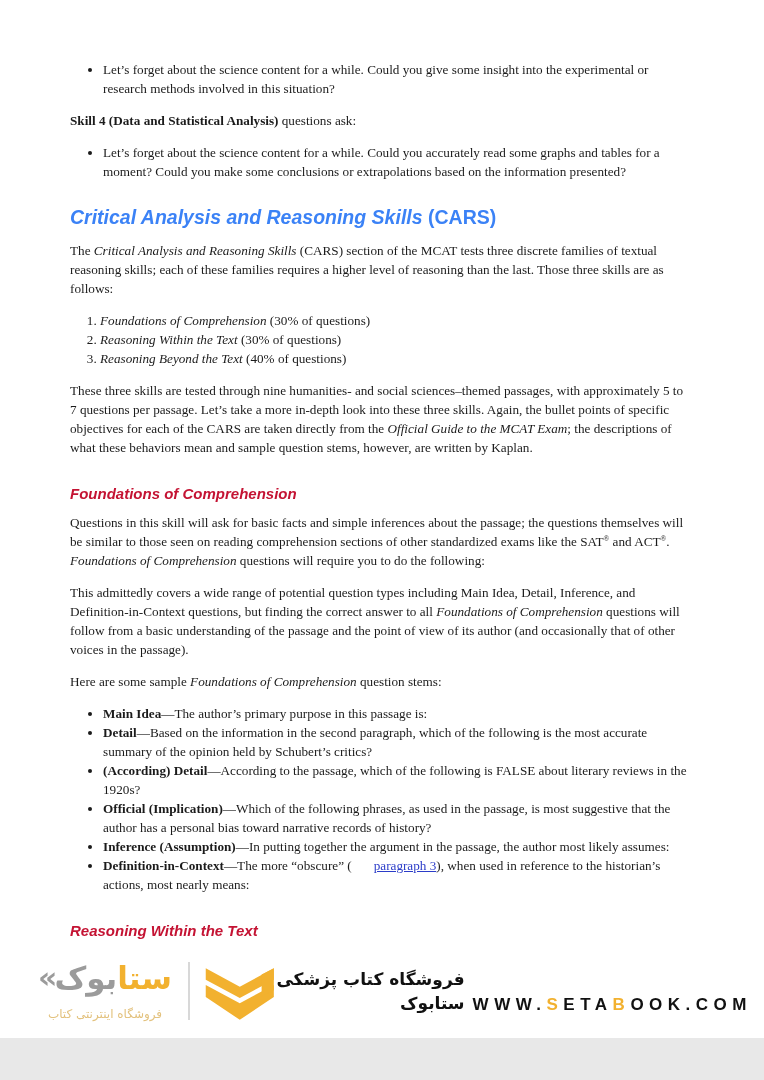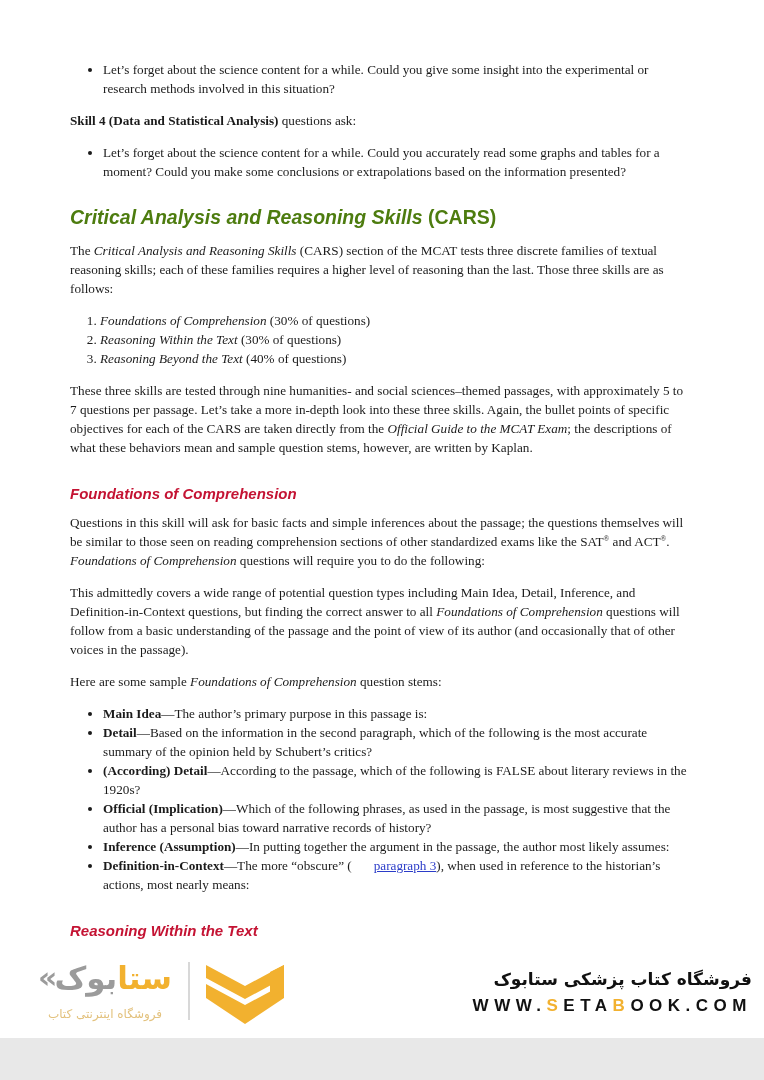--- a/index.html
+++ b/index.html
@@ -10,21 +10,21 @@
     margin:0 auto;
   }
   .content{padding:60px 69px 0 70px;font-size:13.2px;line-height:19px;text-align:left;}
   .content p{margin:0 4px 13px 0;}
   .content ul{margin:0 0 13px 0;padding-left:33px;list-style:disc;}
   .content ol{margin:0 0 13px 0;padding-left:30px;}
   .content li{margin:0;}
   h1.sec{
     font-family:"Liberation Sans",sans-serif;font-weight:bold;
     font-size:19.5px;line-height:24px;margin:24px 0 12px 0;
-    color:#4d7c0f;
+    color:#3b82f6;
   }
   h2.sub{
     font-family:"Liberation Sans",sans-serif;font-weight:bold;font-style:italic;
     font-size:15px;line-height:19px;margin:27px 0 10px 0;
     color:#C41333;
   }
   .run-b{font-weight:bold;}
   .run-i{font-style:italic;}
   .run-sup{vertical-align:super;font-size:7.5px;line-height:0;}
   a.run-link{color:#2B3CC8;text-decoration:underline;cursor:pointer;padding-left:22px;}
@@ -41,21 +41,21 @@
   .wordmark span{unicode-bidi:isolate;}
   .wm-chev{color:#9B9B9B;font-size:30px;margin-right:1px;letter-spacing:-4px;}
   .wm-gray{color:#9B9B9B;}
   .wm-yellow{color:#F2B12F;}
   .tagline{
     font-family:"DejaVu Sans",sans-serif;color:#E3C27E;font-size:12px;
     margin-top:12px;direction:rtl;
   }
   .divider{width:2px;height:58px;background:#d8d8d8;margin:0 14px 0 16px;}
   .emblem{display:block;}
-  .footer-right{margin-left:auto;display:flex;flex-direction:column;align-items:flex-end;padding-right:2px;}
+  .footer-right{margin-left:auto;display:flex;flex-direction:row;align-items:flex-end;padding-right:2px;gap:8px;}
   .shop-title{
     font-family:"DejaVu Sans",sans-serif;font-size:17px;font-weight:600;
     color:#111;direction:rtl;line-height:24px;
   }
   .url{
     font-family:"Liberation Sans",sans-serif;font-weight:bold;font-size:17px;
     letter-spacing:5.5px;color:#111;margin-top:5px;white-space:nowrap;
   }
 </style>
 </head>

